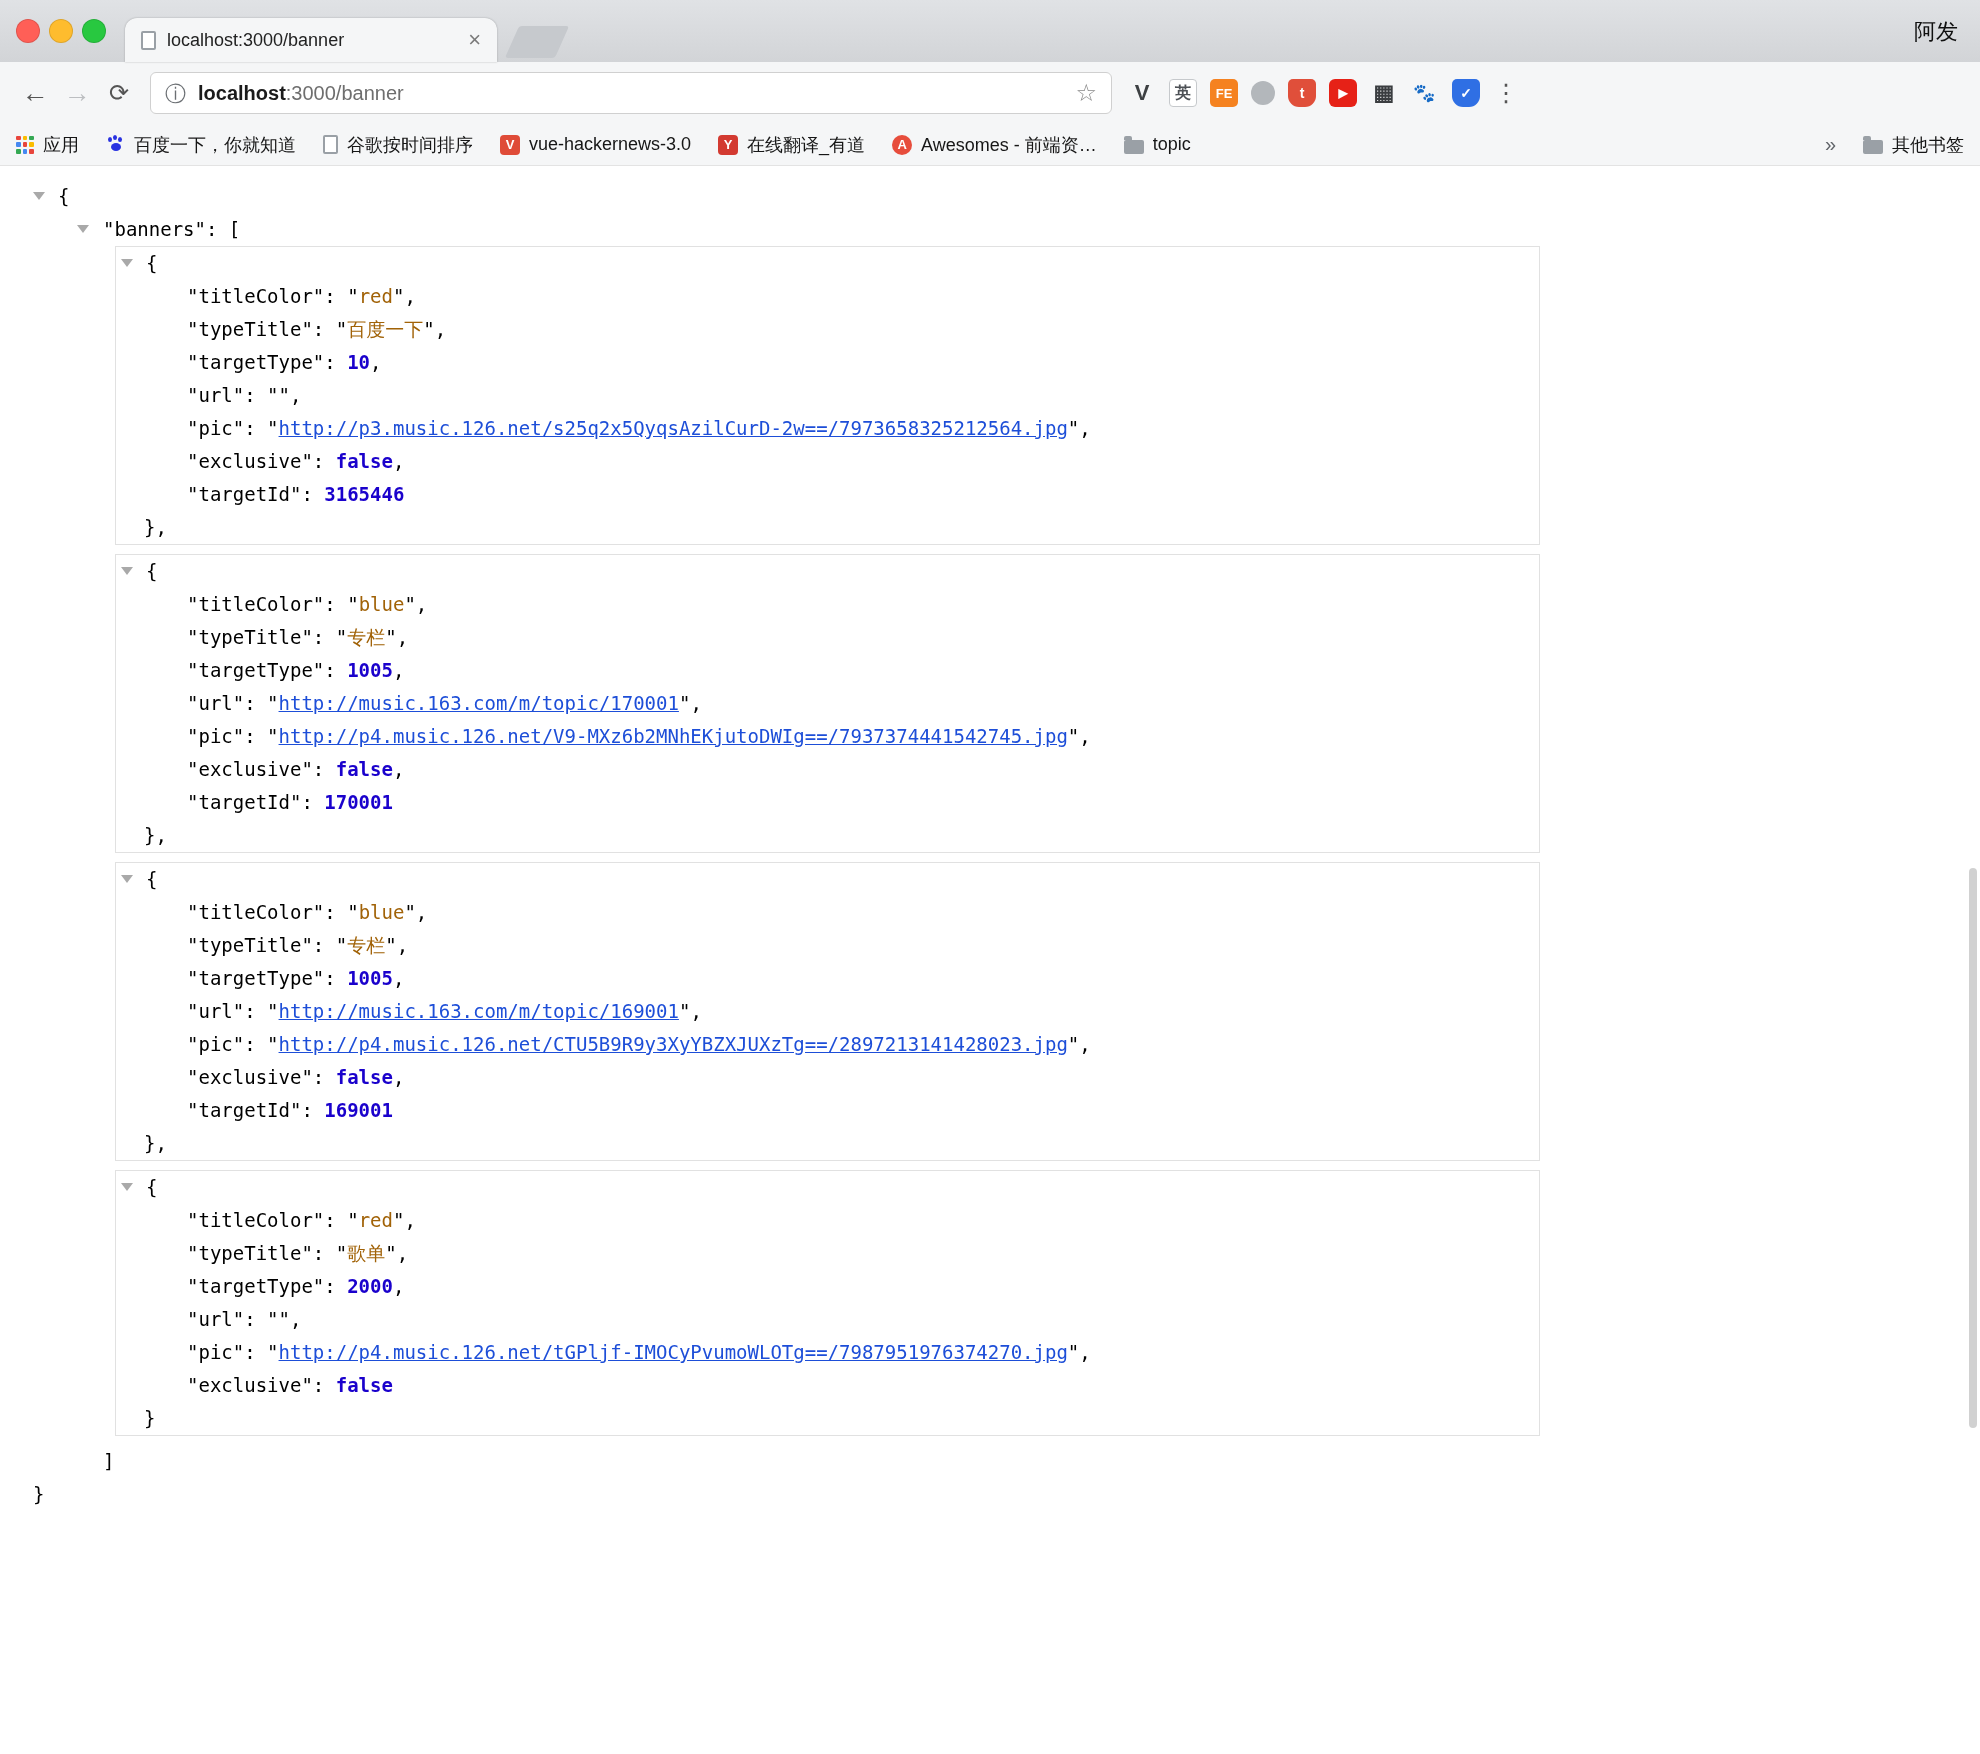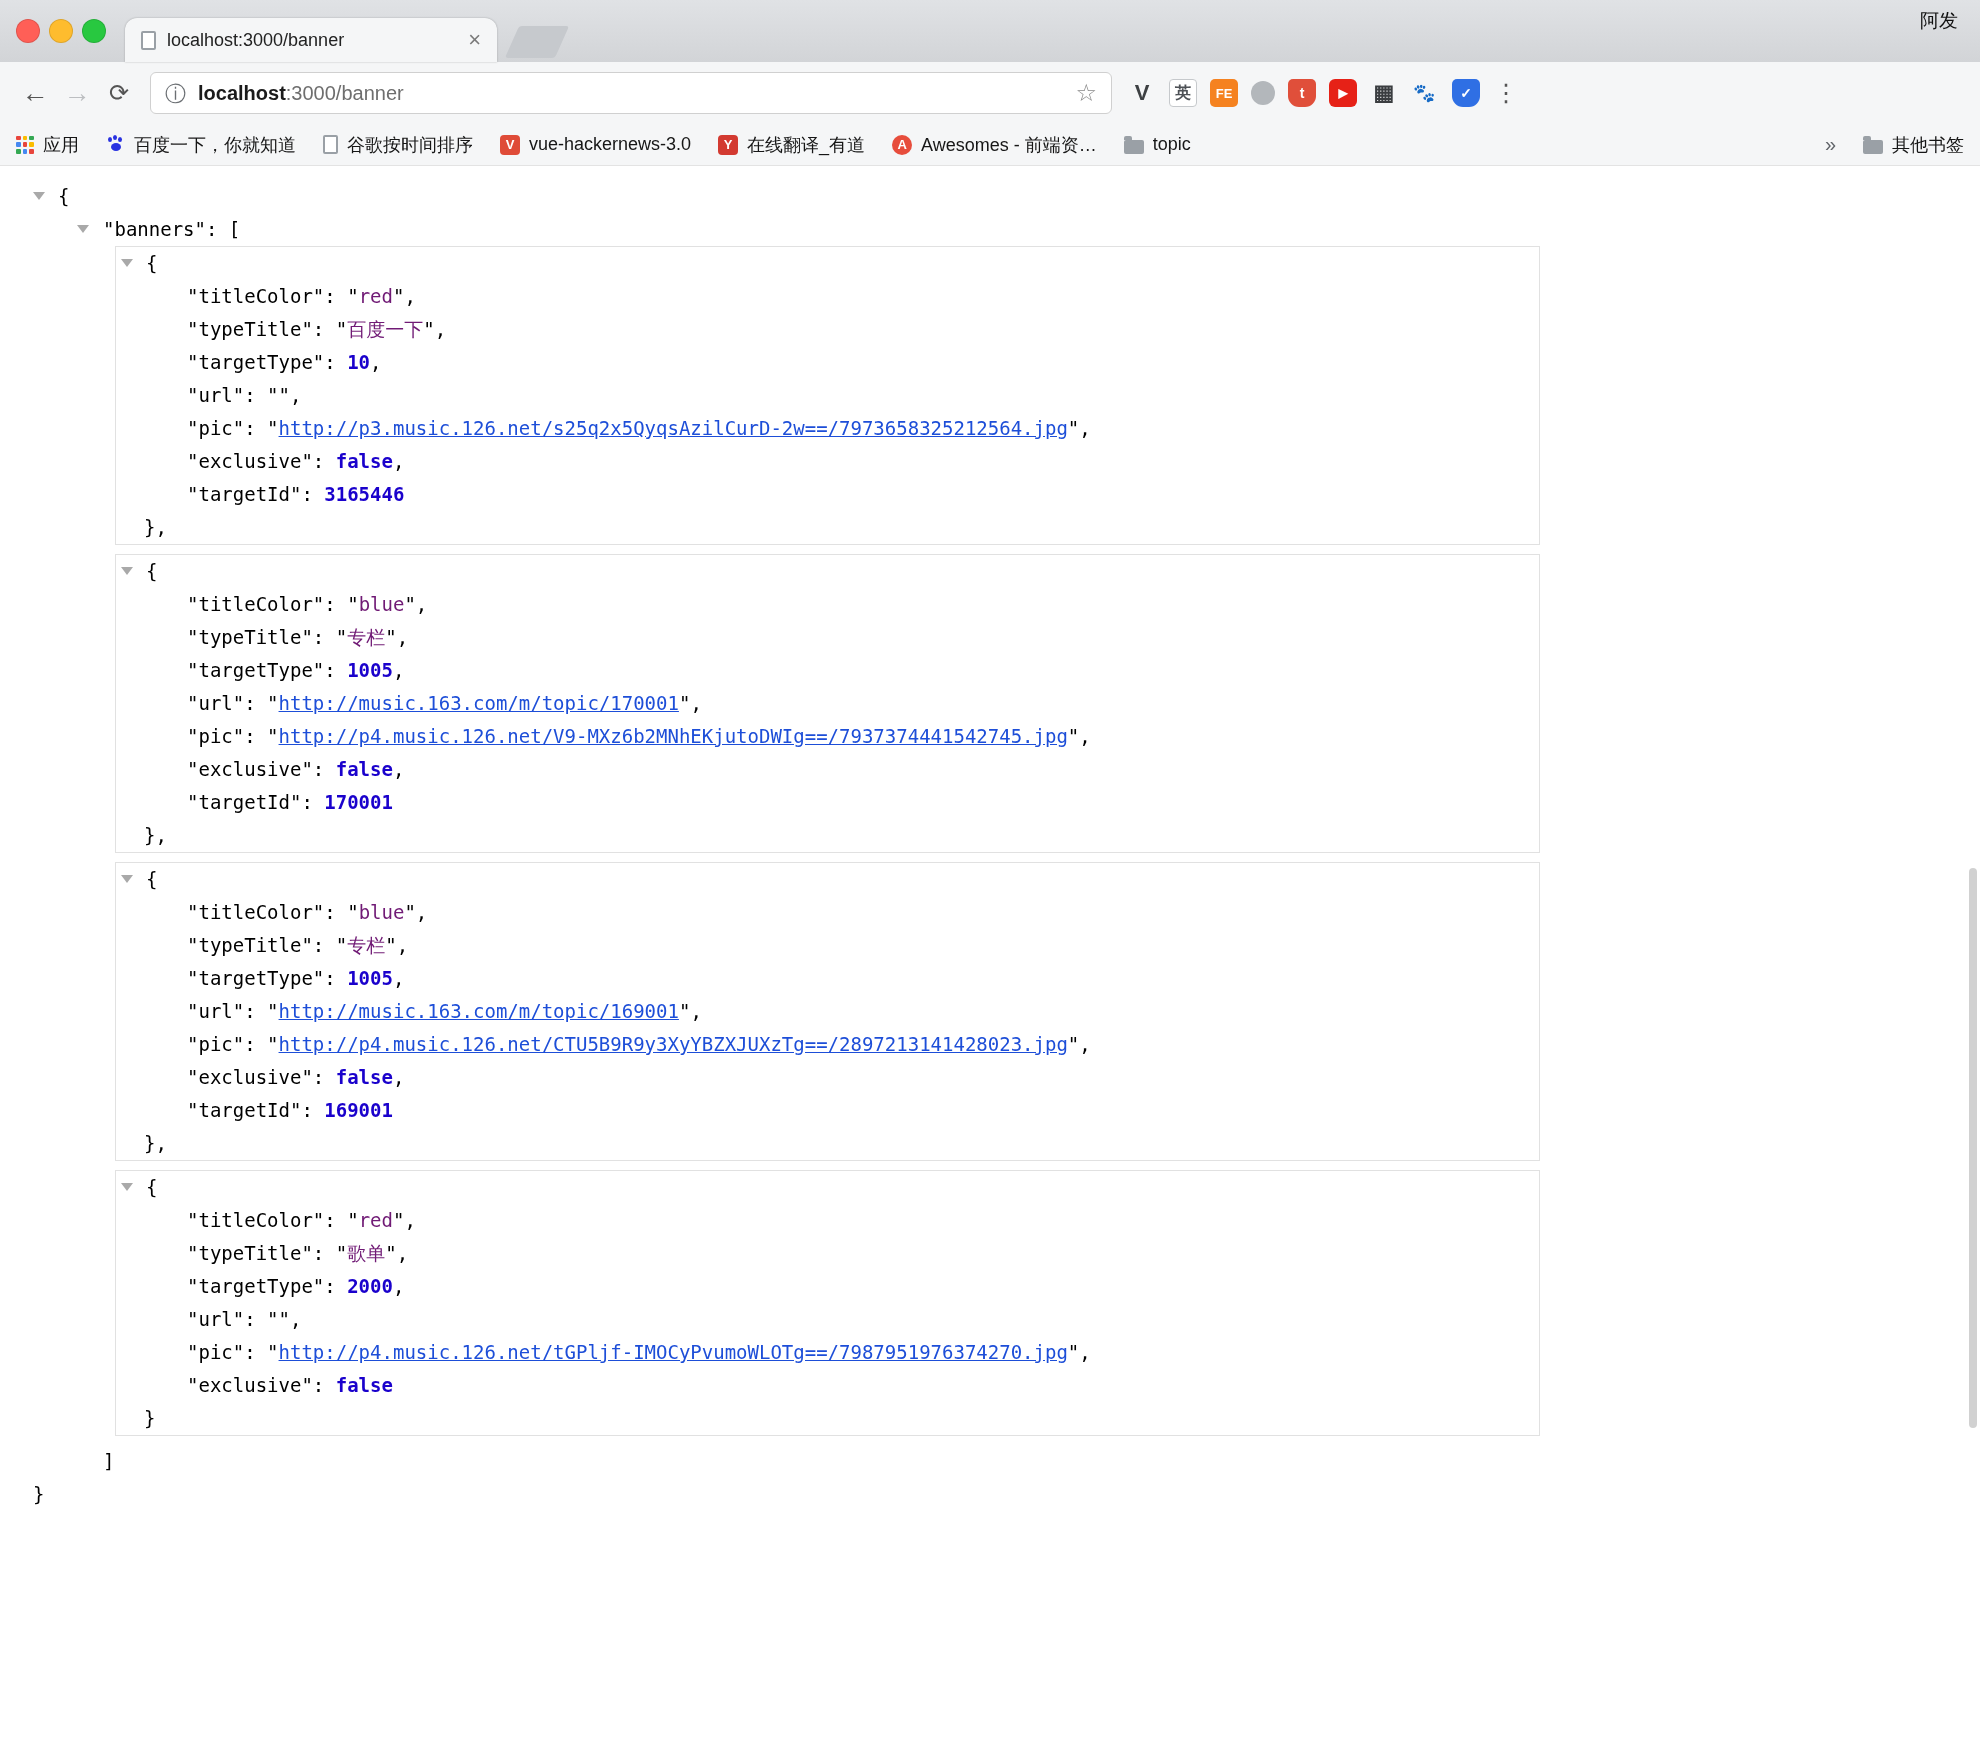--- a/index.html
+++ b/index.html
@@ -11,21 +11,21 @@
   .traffic{position:absolute;top:19px;left:16px;display:flex;gap:9px}
   .light{width:24px;height:24px;border-radius:50%;border:1px solid rgba(0,0,0,.12)}
   .light.red{background:#ff5f57}.light.yellow{background:#febc2e}.light.green{background:#28c840}
   .tab{position:absolute;left:125px;bottom:0;width:372px;height:44px;background:#f5f6f7;
     border-radius:12px 12px 0 0;box-shadow:0 0 2px rgba(0,0,0,.28);
     display:flex;align-items:center;padding:0 16px;gap:11px}
   .tab-title{font-size:18px;color:#222;white-space:nowrap;overflow:hidden}
   .tab-close{margin-left:auto;font-size:22px;color:#7a7a7a;line-height:1}
   .newtab{position:absolute;left:512px;bottom:4px;width:50px;height:32px;background:#c6c9cd;
     transform:skewX(-24deg);border-radius:3px}
-  .profile{position:absolute;right:22px;top:8px;font-size:19px;color:#101010}
+  .profile{position:absolute;right:22px;top:17px;font-size:22px;color:#101010}
 
   .pageicon{width:15px;height:19px;border:2px solid #9aa0a6;border-radius:2px;background:#fff;flex:0 0 auto}
 
   
   .toolbar{height:62px;background:#f5f6f7;display:flex;align-items:center;padding:0 14px}
   .navbtn{width:42px;text-align:center;font-size:27px;color:#555;line-height:1}
   .navbtn.disabled{color:#bcbec1}
   .reload{font-size:24px}
   .urlbar{width:962px;height:42px;background:#fff;border:1px solid #d0d0d0;border-radius:6px;
     display:flex;align-items:center;padding:0 14px;gap:12px;margin-left:10px}
@@ -87,21 +87,21 @@
   
   #json-root{width:1507px;margin:14px 0 0 33px;
     font-family:"DejaVu Sans Mono","Liberation Mono",monospace;
     font-size:19px;line-height:33px;color:#000}
   .jline{position:relative;white-space:nowrap}
   .caret{position:absolute;top:12px;width:0;height:0;
     border-left:6px solid transparent;border-right:6px solid transparent;border-top:8px solid #a9a9a9}
   .obox{border:1px solid #e1e1e1;margin:0 0 9px 82px;background:#fff}
   .k{color:#000}
   .p{color:#000}
-  .str{color:#701a75}
+  .str{color:#a16207}
   .num{color:#1a01cc;font-weight:bold}
   .lnk{color:#1d4ed8;text-decoration:underline}
 
   .scroll-thumb{position:fixed;right:3px;top:868px;width:8px;height:560px;
     background:rgba(0,0,0,.18);border-radius:4px}
 </style>
 </head>
 <body>
 
 <div class="titlebar">

